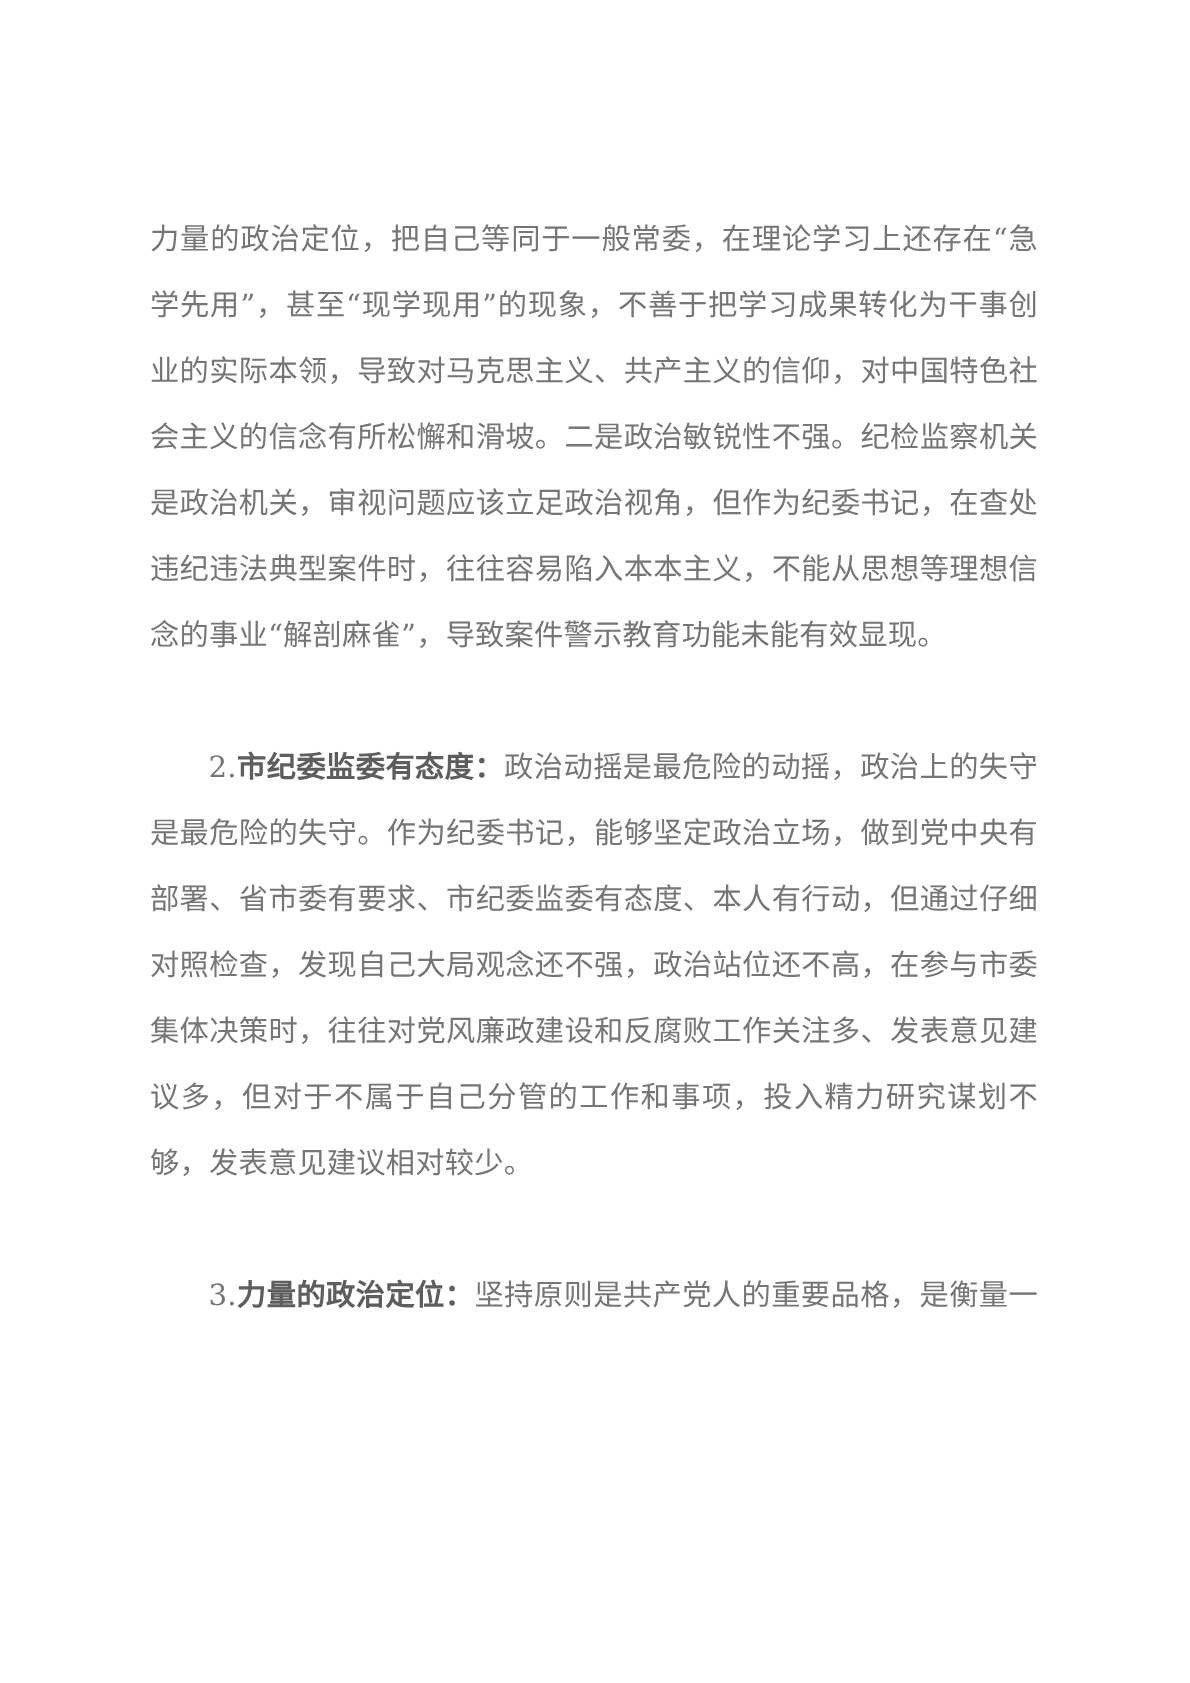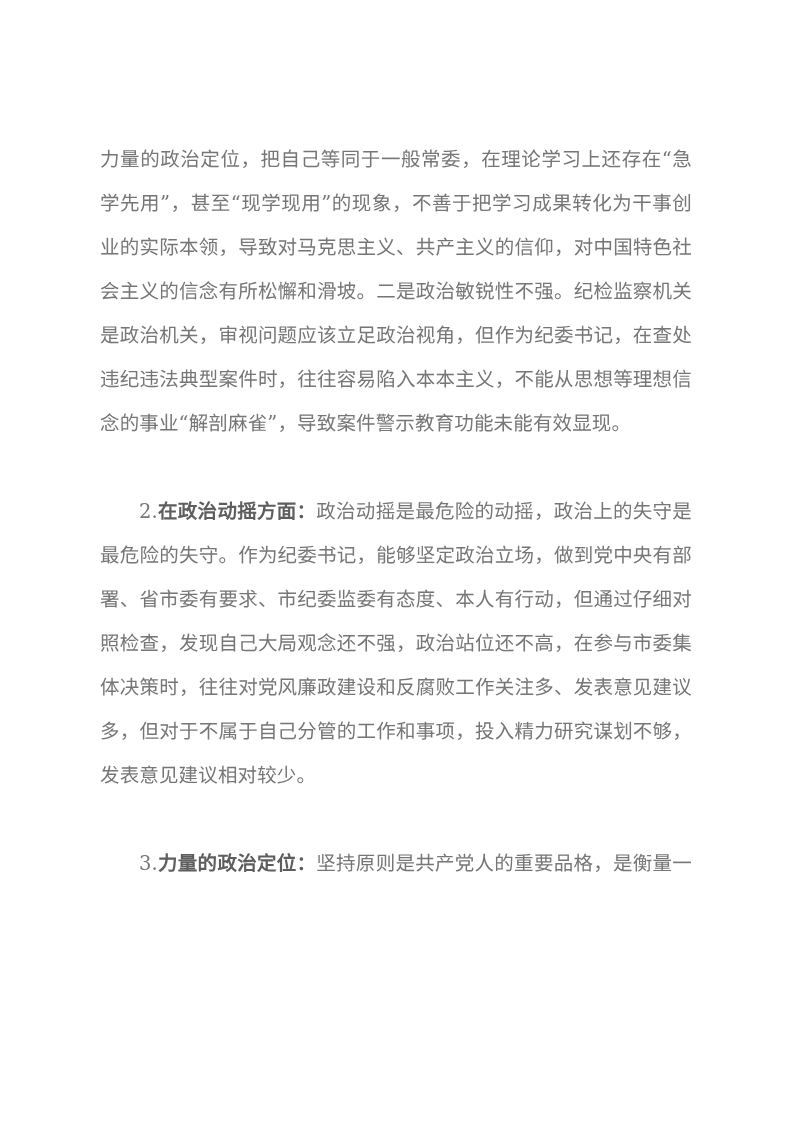--- a/index.html
+++ b/index.html
@@ -66,21 +66,21 @@
 <body>
 
 <div class="page">
   <div class="doc-body">
 
     <p class="para no-indent">
       <span>力量的政治定位，把自己等同于一般常委，在理论学习上还存在“急学先用”，甚至“现学现用”的现象，不善于把学习成果转化为干事创业的实际本领，导致对马克思主义、共产主义的信仰，对中国特色社会主义的信念有所松懈和滑坡。二是政治敏锐性不强。纪检监察机关是政治机关，审视问题应该立足政治视角，但作为纪委书记，在查处违纪违法典型案件时，往往容易陷入本本主义，不能从思想等理想信念的事业“解剖麻雀”，导致案件警示教育功能未能有效显现。</span>
     </p>
 
     <p class="para">
-      <span class="lead-num">2.</span><span class="lead-bold">在政治动摇方面：</span><span>政治动摇是最危险的动摇，政治上的失守是最危险的失守。作为纪委书记，能够坚定政治立场，做到党中央有部署、省市委有要求、市纪委监委有态度、本人有行动，但通过仔细对照检查，发现自己大局观念还不强，政治站位还不高，在参与市委集体决策时，往往对党风廉政建设和反腐败工作关注多、发表意见建议多，但对于不属于自己分管的工作和事项，投入精力研究谋划不够，发表意见建议相对较少。</span>
+      <span class="lead-num">2.</span><span class="lead-bold">市纪委监委有态度：</span><span>政治动摇是最危险的动摇，政治上的失守是最危险的失守。作为纪委书记，能够坚定政治立场，做到党中央有部署、省市委有要求、市纪委监委有态度、本人有行动，但通过仔细对照检查，发现自己大局观念还不强，政治站位还不高，在参与市委集体决策时，往往对党风廉政建设和反腐败工作关注多、发表意见建议多，但对于不属于自己分管的工作和事项，投入精力研究谋划不够，发表意见建议相对较少。</span>
     </p>
 
     <p class="para">
       <span class="lead-num">3.</span><span class="lead-bold">力量的政治定位：</span><span>坚持原则是共产党人的重要品格，是衡量一个干部是否称职的重要标准。作为一名纪检监察干部，必须始终坚持原则，高扬纪律和法律戒尺，敢于旗帜鲜明，勇于动真碰硬，以忠诚干净担当的实际行动，奋勇争先、建功立业。但通过自查还存在一些问题，主要表现在：一是参谋助手作用发挥还不到位。作为纪委书记，觉得开展工作必须在市委的坚强领导下进行，而纪委监委的工作主要是发现问题、处置线索，存在向县委汇报工作就是揭短亮丑过程的错误认识，会影响班子团结，导致在协助县委书记落实全面从严治党第一责任人职责方面靠前和攻坚意识不强，在开展同级监督时担纲承梁有畏难情绪。</span>
     </p>
 
   </div>
 </div>
 
 </body></html>

